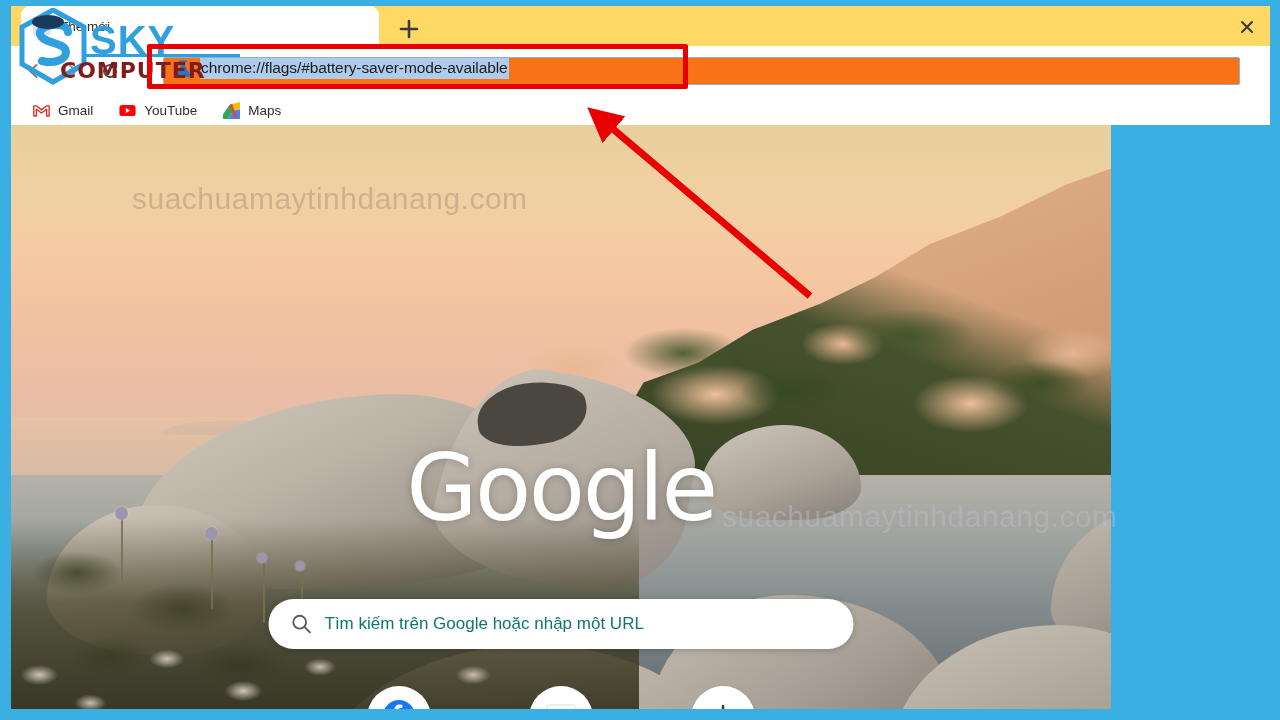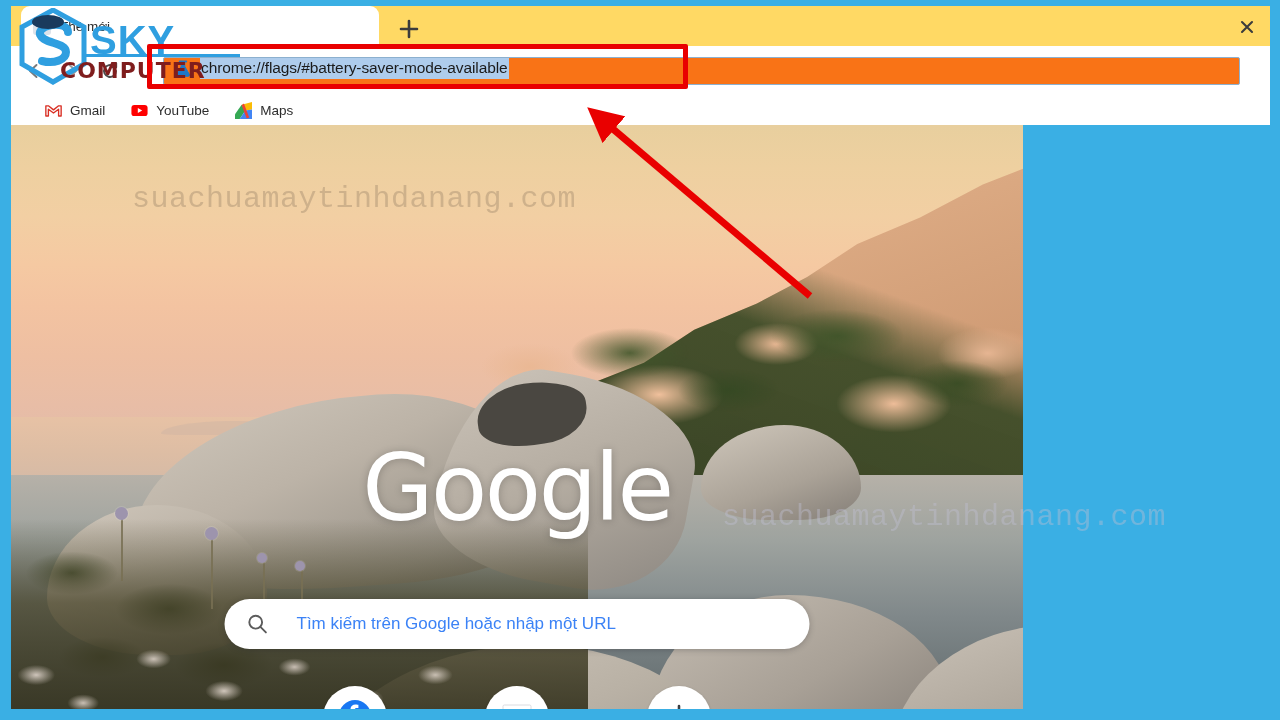--- a/index.html
+++ b/index.html
@@ -99,42 +99,42 @@
     white-space: nowrap;
     letter-spacing: -0.1px;
   }
 
   
   #bookmarks {
     position: absolute; left: 0; top: 90px;
     width: 100%; height: 29px;
     background: #ffffff;
     display: flex; align-items: center;
-    padding-left: 34px;
+    padding-left: 22px;
   }
   .bookmark {
     display: flex; align-items: center;
     margin-right: 26px; cursor: pointer;
   }
   .bookmark .bk-icon {
     width: 17px; height: 17px; flex: 0 0 auto;
     display: flex; align-items: center; justify-content: center;
   }
   .bookmark .bk-label {
     margin-left: 8px;
     font-size: 13.5px;
     color: #2d2d2d;
     white-space: nowrap;
   }
 
   
   #ntp {
     position: absolute;
     left: 11px; top: 125px;
-    width: 1012px; height: 584px;
+    width: 1100px; height: 584px;
     overflow: hidden;
     background: #c7a06e;
   }
 
   
   #sky {
     position: absolute; left: 0; top: 0; width: 100%; height: 52%;
     background: linear-gradient(180deg,
       #e8cf9e 0%, #eed0a0 14%, #f2cfa3 30%,
       #f5c9a2 46%, #f3c3a1 60%, #eebfa2 76%, #e5bca8 100%);
@@ -298,23 +298,23 @@
     top: 474px;
     width: 585px; height: 50px;
     background: #ffffff;
     border-radius: 25px;
     display: flex; align-items: center;
     box-shadow: 0 1px 6px rgba(32,33,36,.28);
     cursor: text;
   }
   #search-icon { margin-left: 22px; flex: 0 0 auto; display: flex; }
   #search-placeholder {
-    margin-left: 28px;
+    margin-left: 12px;
     font-size: 17px;
-    color: #3b82f6;
+    color: #0f766e;
     white-space: nowrap;
   }
 
   #shortcuts {
     position: absolute;
     left: 50%; transform: translateX(-50%);
     top: 561px;
     display: flex;
     gap: 50px;
   }
@@ -329,21 +329,21 @@
 
   
   .watermark {
     position: absolute;
     font-size: 30px;
     color: rgba(255,255,255,.34);
     letter-spacing: .5px;
     white-space: nowrap;
     user-select: none;
     pointer-events: none;
-    font-family: Liberation Mono, monospace;
+    font-family: Liberation Sans, sans-serif;
   }
   #wm-1 { left: 132px; top: 182px; color: rgba(163,140,110,.45); }
   #wm-2 { left: 722px; top: 500px; color: rgba(190,190,210,.42); }
 
   
   #sky-logo {
     position: absolute; left: 14px; top: 6px;
     width: 230px; height: 86px;
     pointer-events: none;
     user-select: none;

